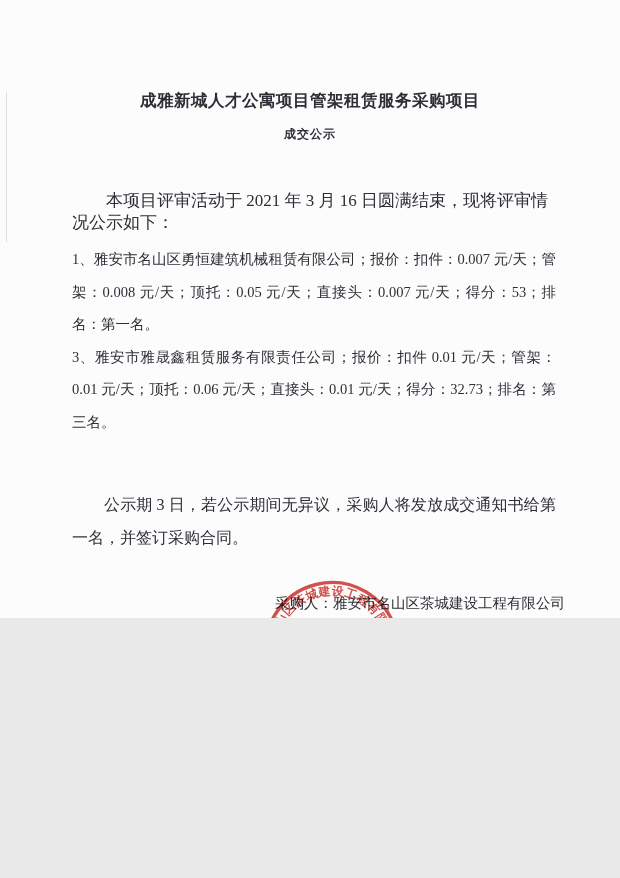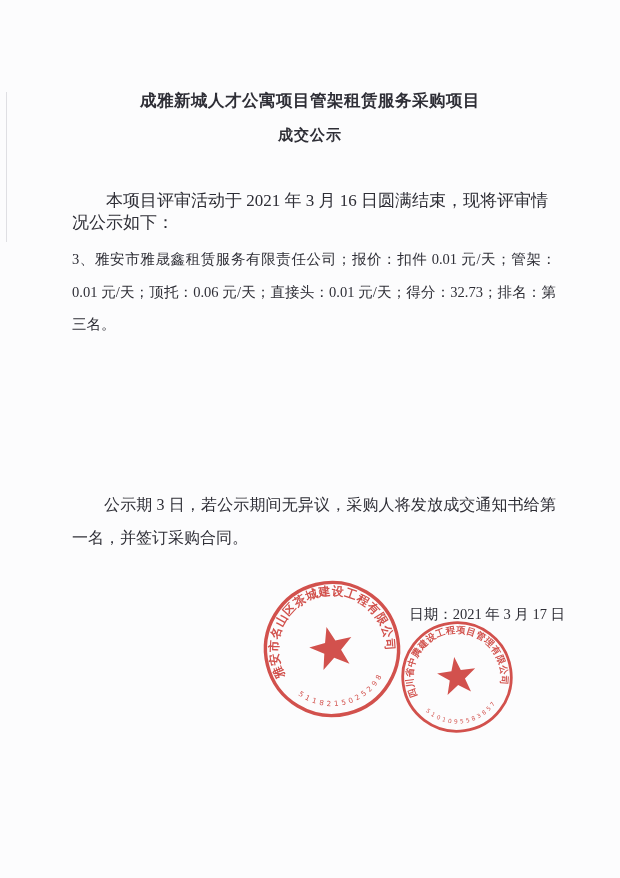--- a/index.html
+++ b/index.html
@@ -1,19 +1,19 @@
 <!DOCTYPE html>
 <html><head>
 <meta charset="utf-8">
 <style>
   html, body { margin: 0; padding: 0; background: #e9e9ea; }
   .page {
     position: relative;
     width: 620px;
-    height: 878px;
+    height: 618px;
     margin: 0 auto;
     background: #fcfcfd;
     overflow: hidden;
     color: #2e2e36;
     font-family: "Liberation Serif", "DejaVu Serif", serif;
   }
   .scan-edge {
     position: absolute;
     left: 6px; top: 92px;
     width: 1px; height: 150px;
@@ -26,21 +26,21 @@
     text-align: center;
     font-size: 16.5px;
     font-weight: bold;
     letter-spacing: 0.5px;
   }
   .subtitle {
     position: absolute;
     top: 126px; left: 0; right: 0;
     margin: 0;
     text-align: center;
-    font-size: 15px;
+    font-size: 12px;
     font-weight: bold;
     letter-spacing: 1px;
   }
   .intro {
     position: absolute;
     top: 190px; left: 72px; right: 56px;
     margin: 0;
     font-size: 17px;
     line-height: 22px;
     text-indent: 2em;
@@ -99,26 +99,28 @@
 
 <div class="page">
   <div class="scan-edge"></div>
 
   <h1 class="title">成雅新城人才公寓项目管架租赁服务采购项目</h1>
   <h2 class="subtitle">成交公示</h2>
 
   <p class="intro">本项目评审活动于 2021 年 3 月 16 日圆满结束，现将评审情况公示如下：</p>
 
   <div class="items">
+    <p>1、雅安市名山区勇恒建筑机械租赁有限公司；报价：扣件：0.007 元/天；管架：0.008 元/天；顶托：0.05 元/天；直接头：0.007 元/天；得分：53；排名：第一名。</p>
     <p>3、雅安市雅晟鑫租赁服务有限责任公司；报价：扣件 0.01 元/天；管架：0.01 元/天；顶托：0.06 元/天；直接头：0.01 元/天；得分：32.73；排名：第三名。</p>
   </div>
 
   <p class="notice">公示期 3 日，若公示期间无异议，采购人将发放成交通知书给第一名，并签订采购合同。</p>
 
   <div class="signature">
+    <p class="purchaser">采购人：雅安市名山区茶城建设工程有限公司</p>
     <p class="date">日期：2021 年 3 月 17 日</p>
   </div>
 
   <svg class="seal seal-left" viewBox="0 0 160 160" aria-hidden="true">
     <circle class="seal-ring" cx="80" cy="80" r="70"></circle>
     <path id="arcTopL" d="M 26.4 99.5 A 57 57 0 1 1 133.6 99.5" fill="none"></path>
     <path id="arcBotL" d="M 28 110 A 60 60 0 0 0 132 110" fill="none"></path>
     <text class="seal-name"><textPath href="#arcTopL" startOffset="4" textLength="210" lengthAdjust="spacing">雅安市名山区茶城建设工程有限公司</textPath></text>
     <text class="seal-num"><textPath href="#arcBotL" startOffset="10" textLength="104" lengthAdjust="spacing">5118215025298</textPath></text>
     <polygon class="seal-star" points="80,56 85.6,72.2 102.8,72.6 89.1,83 94.1,99.4 80,89.6 65.9,99.4 70.9,83 57.2,72.6 74.4,72.2"></polygon>

